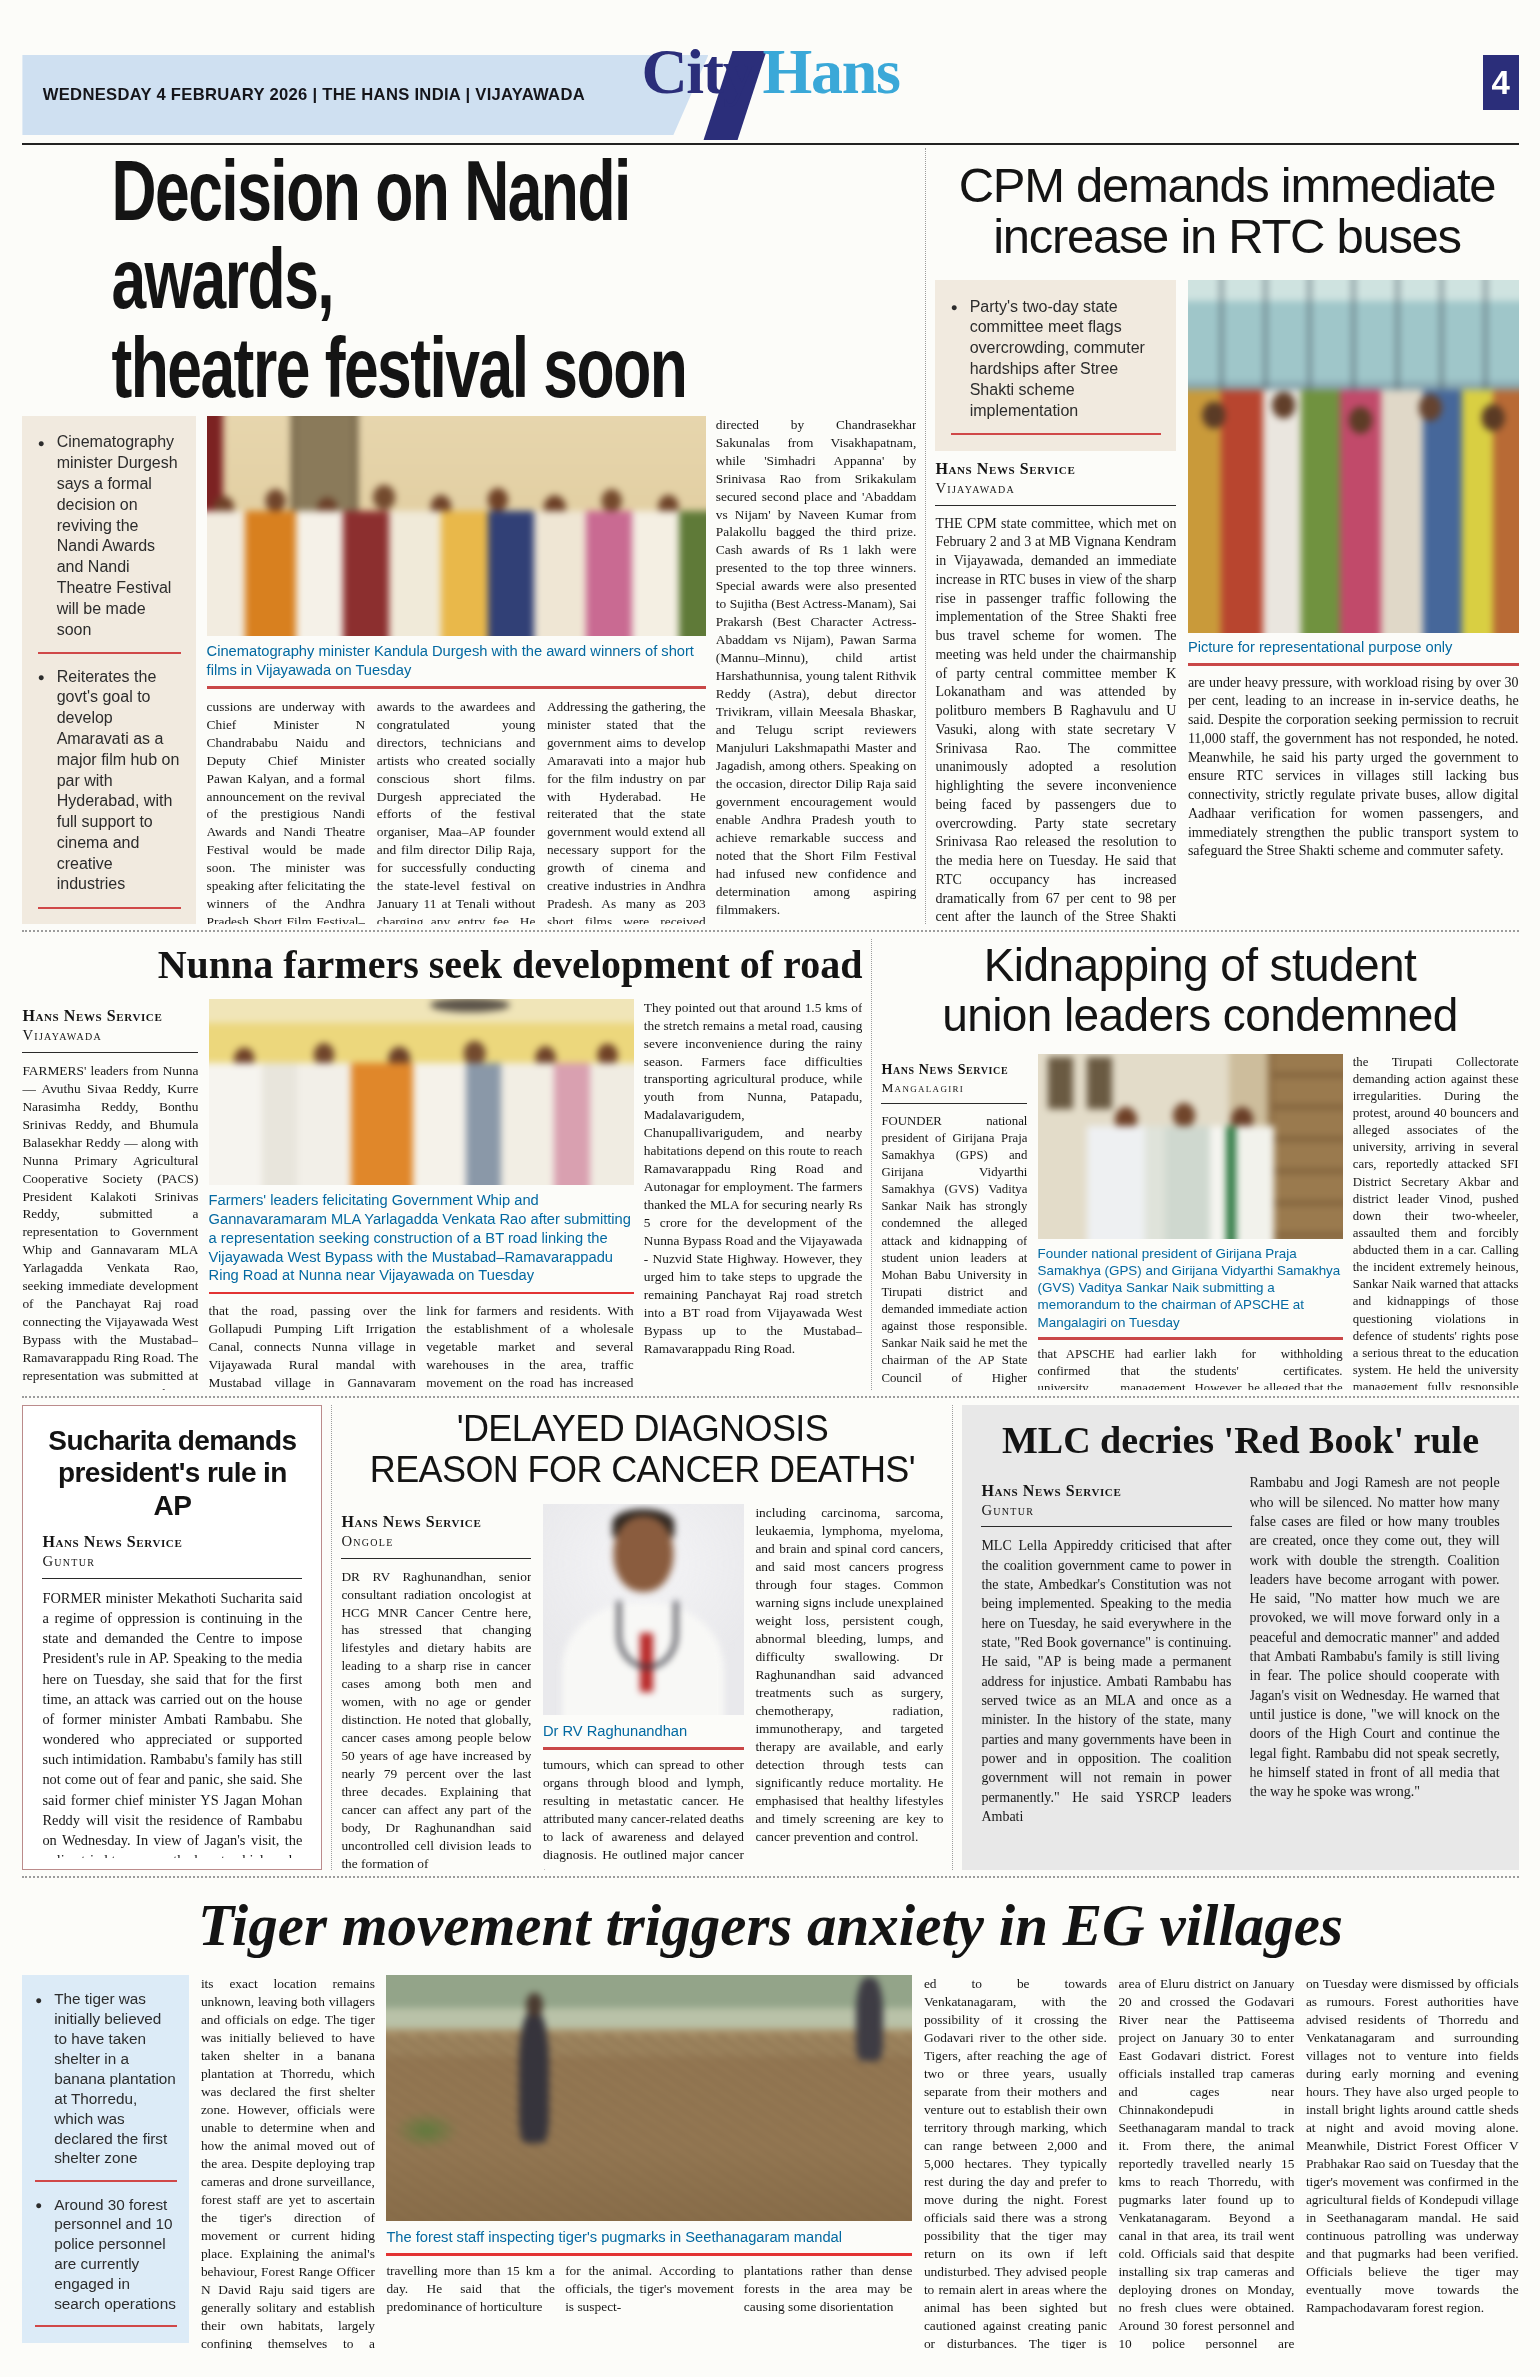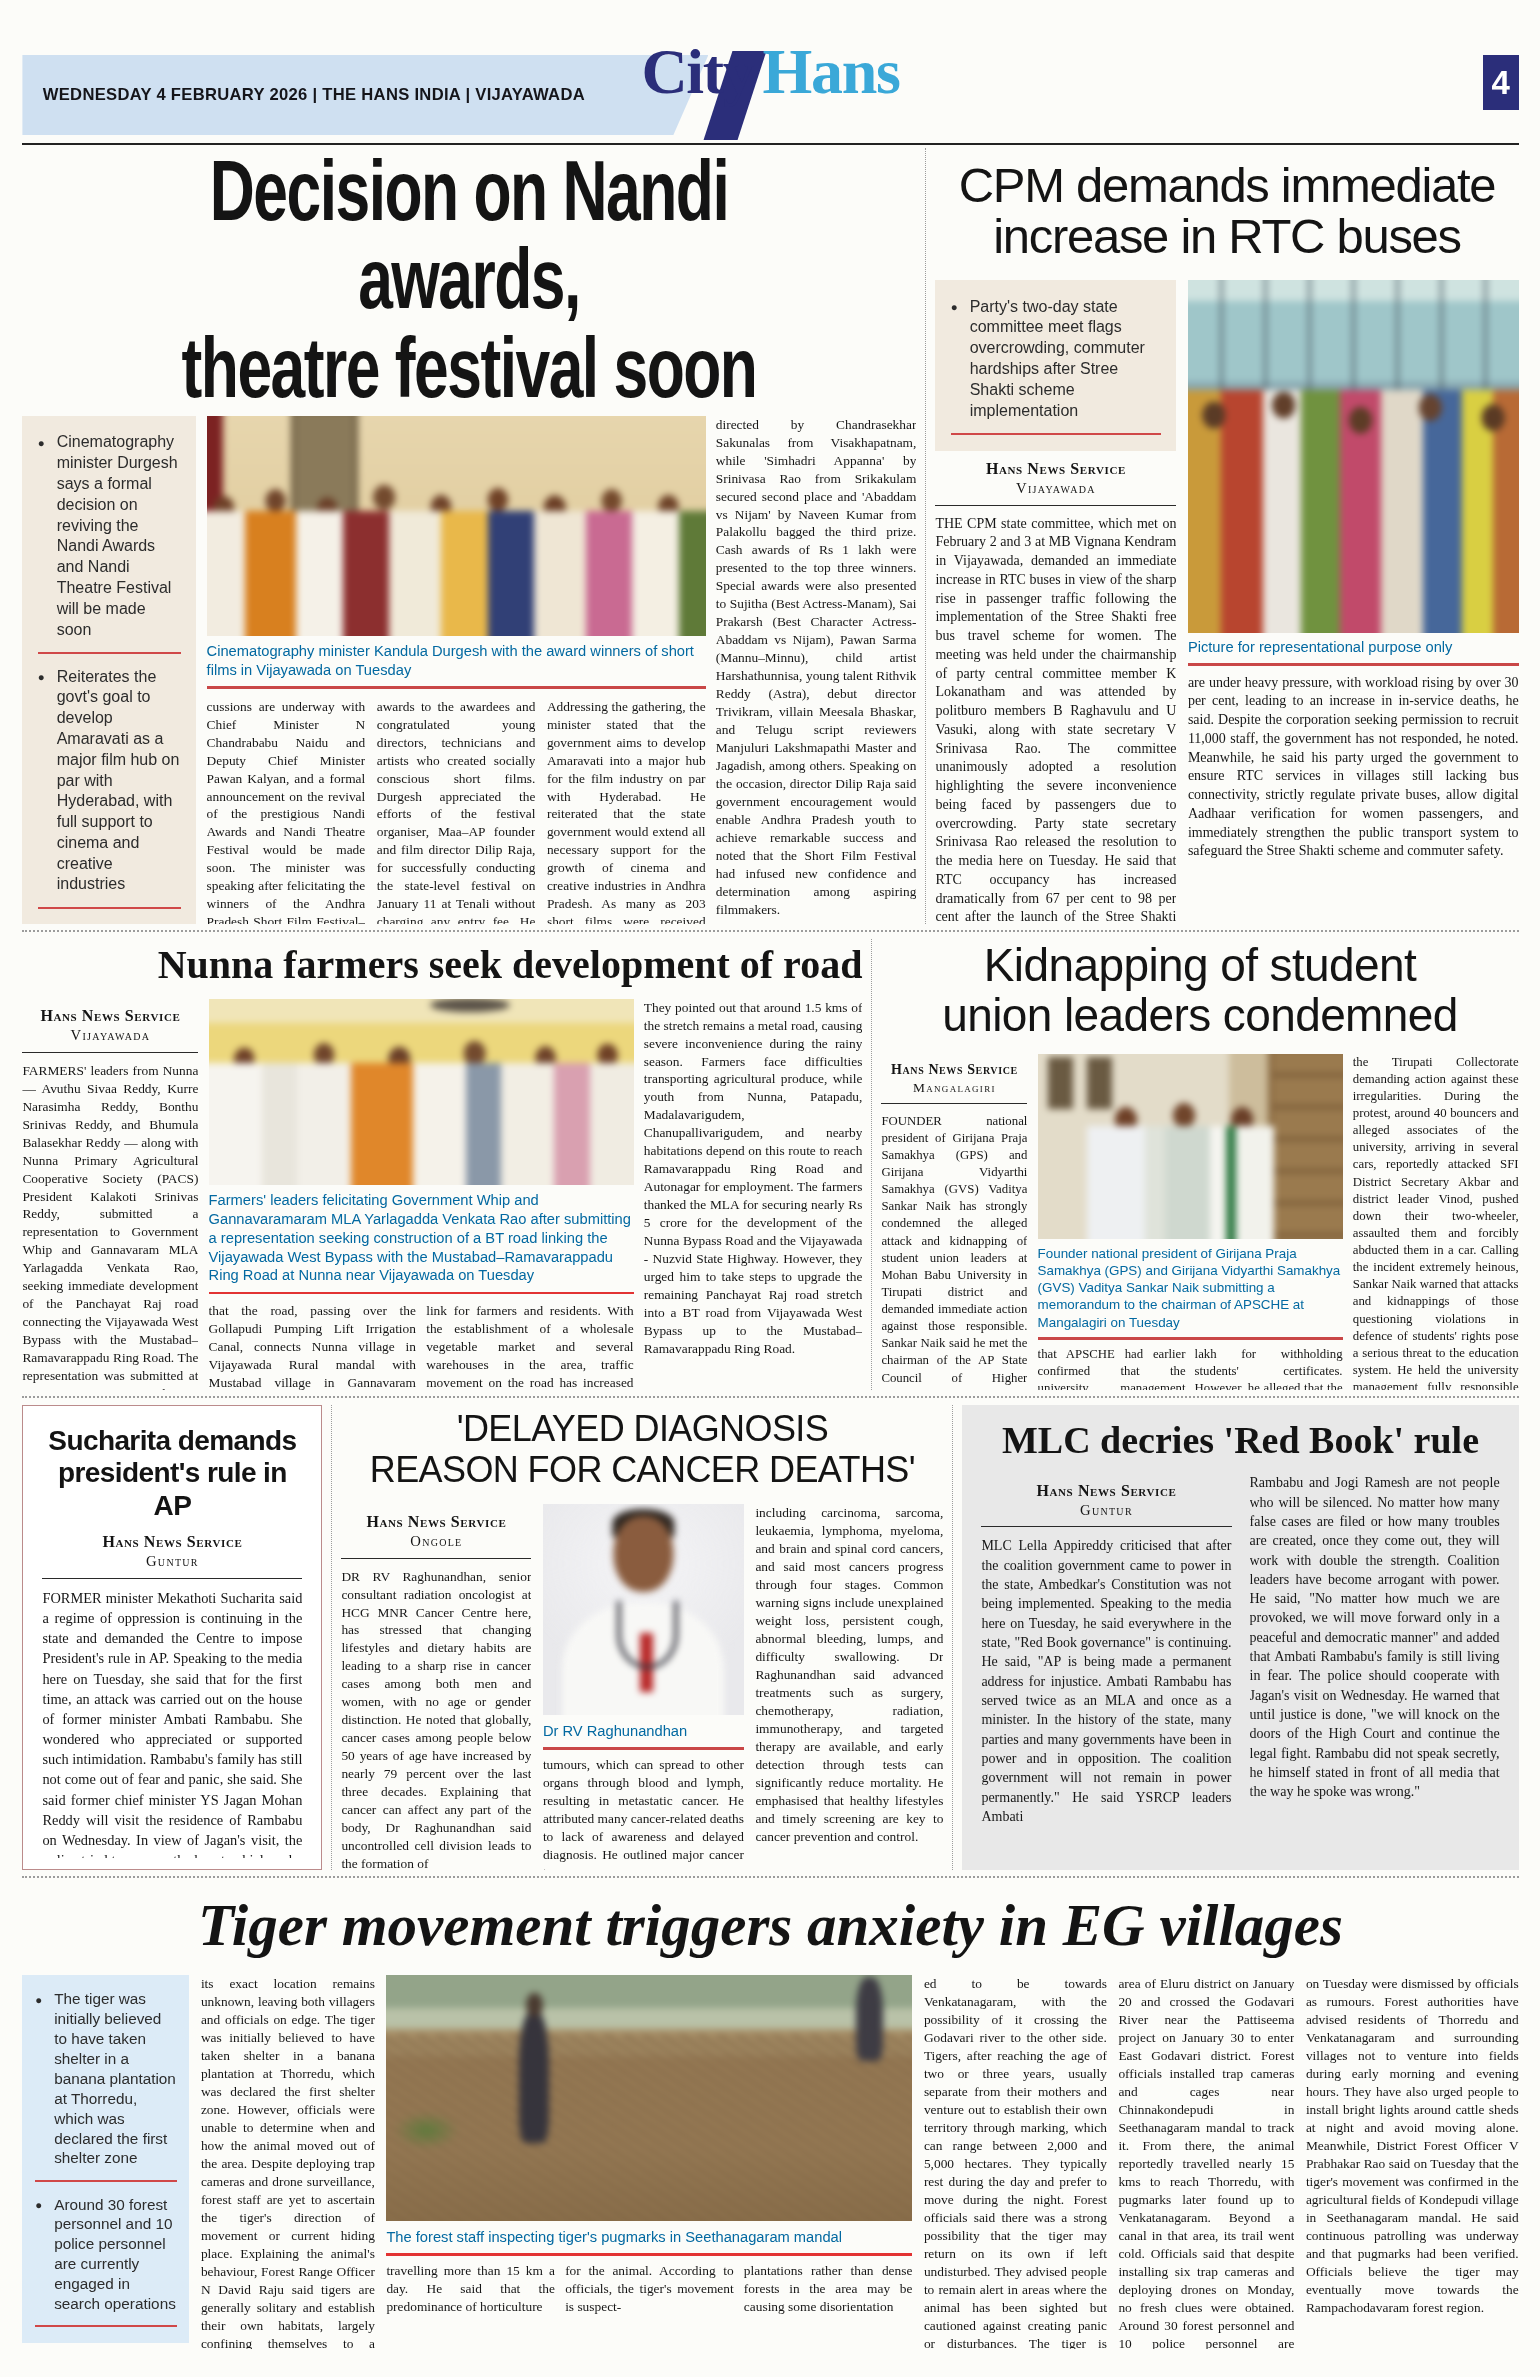--- a/index.html
+++ b/index.html
@@ -22,30 +22,30 @@
   .sec{display:flex;overflow:hidden}
   .sec-top{height:776px}
   .sec-mid{height:451px}
   .sec-three{height:465px}
   .hsep{border:none;border-top:2.6px dotted #9c9c9c;margin:6.4px 0}
   .vsep{flex:none;width:0;border-left:1.9px dotted #9c9c9c;margin:0 9px}
   .bodytext{font:13.4px/1.34 "Liberation Serif",serif;text-align:justify;color:#161616;overflow:hidden}
   .stack{display:flex;flex-direction:column;min-height:0}
   .caption{font:14.7px/1.28 "Liberation Sans",sans-serif;color:#0369a1;margin-top:6.4px}
   .cap-rule{flex:none;height:2.6px;background:#c94747;margin-top:6.4px}
-  .byline{text-align:center;padding:7.7px 0 6.4px;border-bottom:1.3px solid #2a2a2a;margin-bottom:9px;flex:none}
+  .byline{padding:7.7px 0 6.4px;border-bottom:1.3px solid #2a2a2a;margin-bottom:9px;flex:none}
   .byline .svc{display:block;font:700 16px/1.25 "Liberation Serif",serif;font-variant:small-caps;letter-spacing:0.6px}
   .byline .plc{display:block;font:400 14.7px/1.3 "Liberation Serif",serif;font-variant:small-caps;letter-spacing:1.3px}
   .infobox{background:#f1eadf;padding:16.6px 15.3px 3.8px;flex:none}
   .infobox.blue{background:#dcebf7}
   .b-item{display:flex;font:16px/1.3 "Liberation Sans",sans-serif;color:#2c2c2c}
   .b-item .dot{flex:none;width:19px;font-size:11.5px;padding-top:3.2px}
   .b-rule{height:1.9px;background:#d04848;margin:11.5px 0 12.8px}
   
-  .h-nandi{flex:none;text-align:center;font:700 78px/1.03 "Liberation Sans",sans-serif;letter-spacing:-1.9px;
+  .h-nandi{flex:none;font:700 78px/1.03 "Liberation Sans",sans-serif;letter-spacing:-1.9px;
            white-space:pre-line;margin:10.2px 0 16.6px}
   .h-nandi>span{display:inline-block;transform:scale(.8,1.1)}
   .h-cpm{flex:none;text-align:center;font:400 49px/1.06 "Liberation Sans",sans-serif;letter-spacing:-1.3px;
          white-space:pre-line;margin:11.5px 0 16.6px}
   .h-nunna{flex:none;text-align:right;font:700 40px/1.05 "Liberation Serif",serif;margin:5.1px 0 12.8px}
   .h-kidnap{flex:none;text-align:center;font:400 46px/1.08 "Liberation Sans",sans-serif;letter-spacing:-0.6px;
             white-space:pre-line;margin:2.6px 0 12.8px}
   .h-sucha{text-align:center;font:700 28px/1.16 "Liberation Sans",sans-serif;letter-spacing:-0.6px;
            white-space:pre-line;margin:9px 0 2.6px}
   .h-cancer{flex:none;text-align:center;font:400 36px/1.14 "Liberation Sans",sans-serif;letter-spacing:-0.6px;

